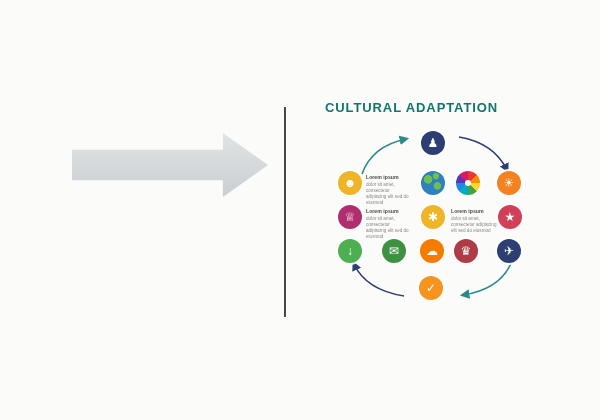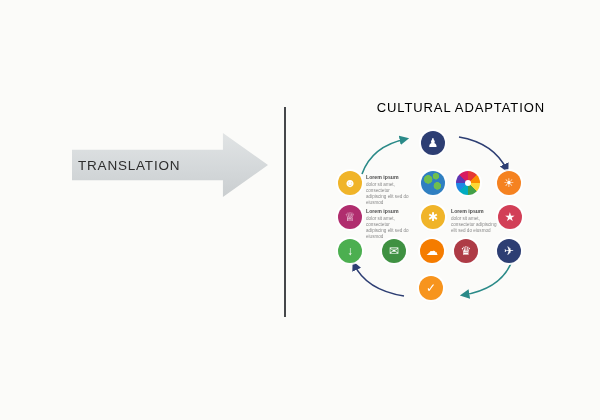--- a/index.html
+++ b/index.html
@@ -44,25 +44,25 @@
     left:284px; top:107px;
     width:2px; height:210px;
     background:#45474a;
   }
 
   
   .diagram-title{
     position:absolute;
     left:325px; top:100px;
     width:220px;
-    text-align:right;
+    text-align:left;
     font-size:13px;
-    font-weight:400;
+    font-weight:700;
     letter-spacing:0.9px;
-    color:#000000;
+    color:#0f766e;
   }
 
   .arcs{
     position:absolute;
     left:0; top:0;
   }
 
   .cycle-host{
     position:absolute;
     inset:0;
@@ -116,21 +116,20 @@
     color:#4a4a4a;
     margin-bottom:1px;
   }
 </style>
 </head>
 <body>
 
 <div class="page">
 
   <div class="arrow"></div>
-  <span class="arrow-label">TRANSLATION</span>
 
   <div class="divider"></div>
 
   <div class="diagram-title">CULTURAL ADAPTATION</div>
 
   <svg class="arcs" width="600" height="420">
     <defs>
       <marker id="m-teal" markerWidth="6" markerHeight="6" refX="4" refY="3" orient="auto">
         <path d="M0,0 L6,3 L0,6 z" fill="var(--teal)"></path>
       </marker>

